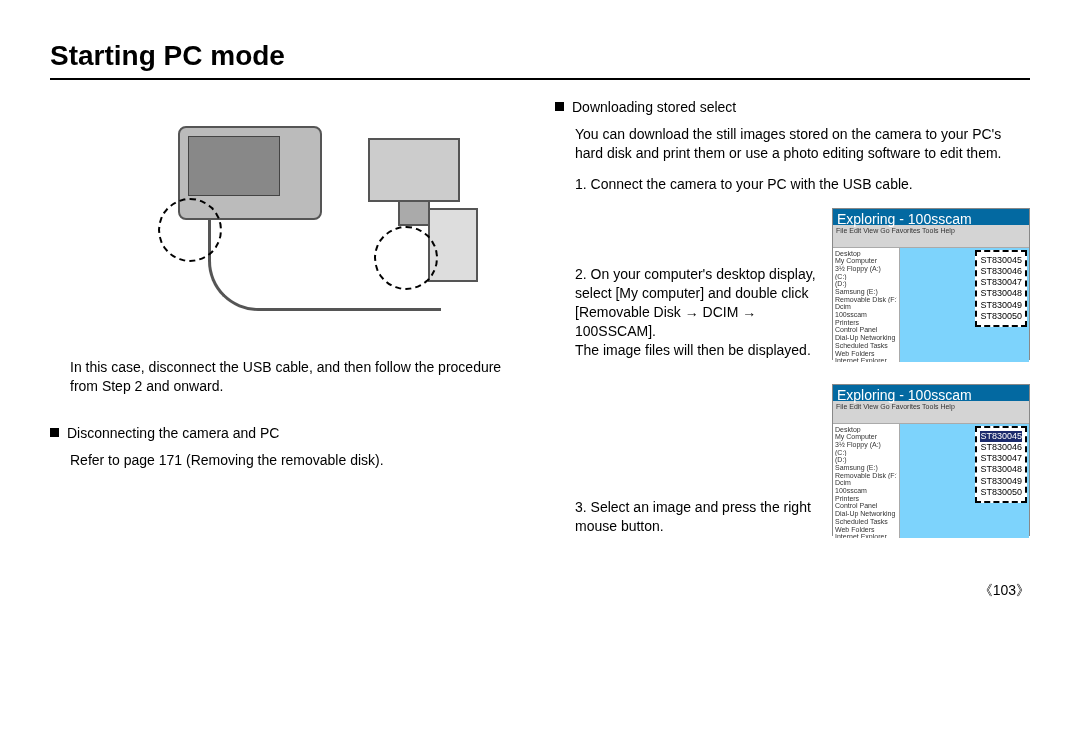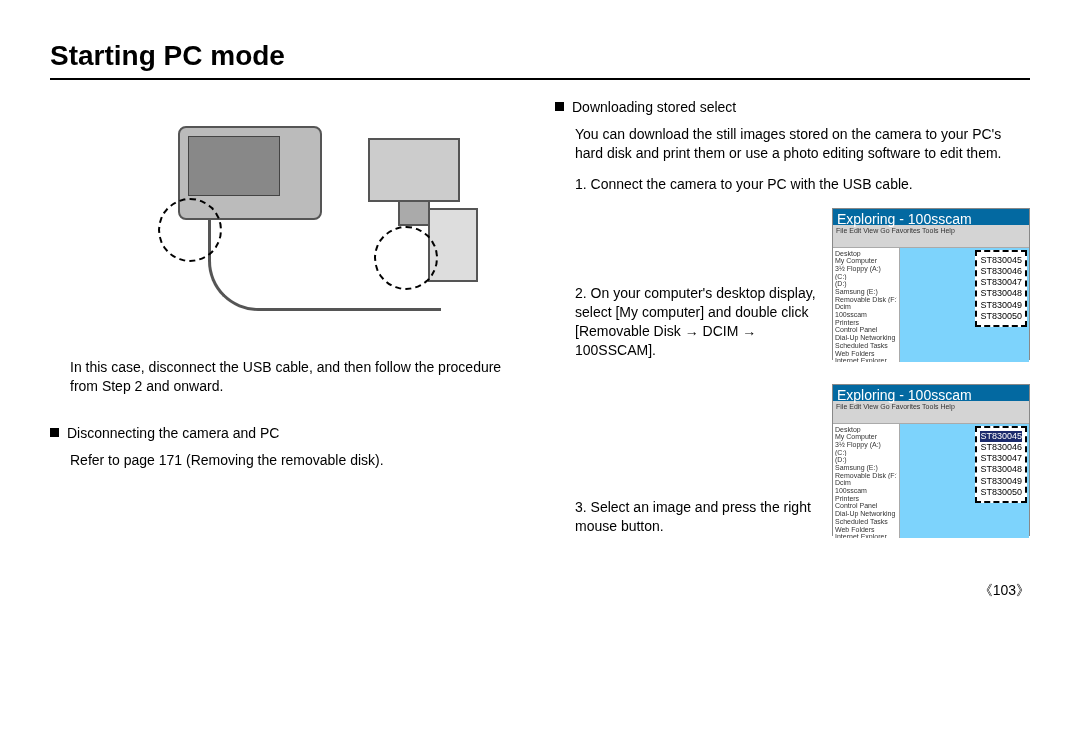--- a/index.html
+++ b/index.html
@@ -74,20 +74,21 @@
         <span class="blk-square"></span>
         <span>Downloading stored select</span>
       </div>
       <div class="indent">You can download the still images stored on the camera to your PC's hard disk and print them or use a photo editing software to edit them.</div>
 
       <div class="indent" style="margin-top:12px;">1. Connect the camera to your PC with the USB cable.</div>
 
       <div class="step-row indent" style="margin-top:14px;">
         <div class="step-text">
           <div>2. On your computer's desktop display, select [My computer] and double click [Removable Disk → DCIM → 100SSCAM].</div>
+          <div>The image files will then be displayed.</div>
         </div>
         <div class="screenshot">
           <div class="ss-title">Exploring - 100sscam</div>
           <div class="ss-toolbar">
             <div class="ss-menu">File  Edit  View  Go  Favorites  Tools  Help</div>
           </div>
           <div class="ss-body">
             <div class="ss-tree" id="tree1">
                 <div class="tree-item">Desktop</div>
                 <div class="tree-item">My Computer</div>

